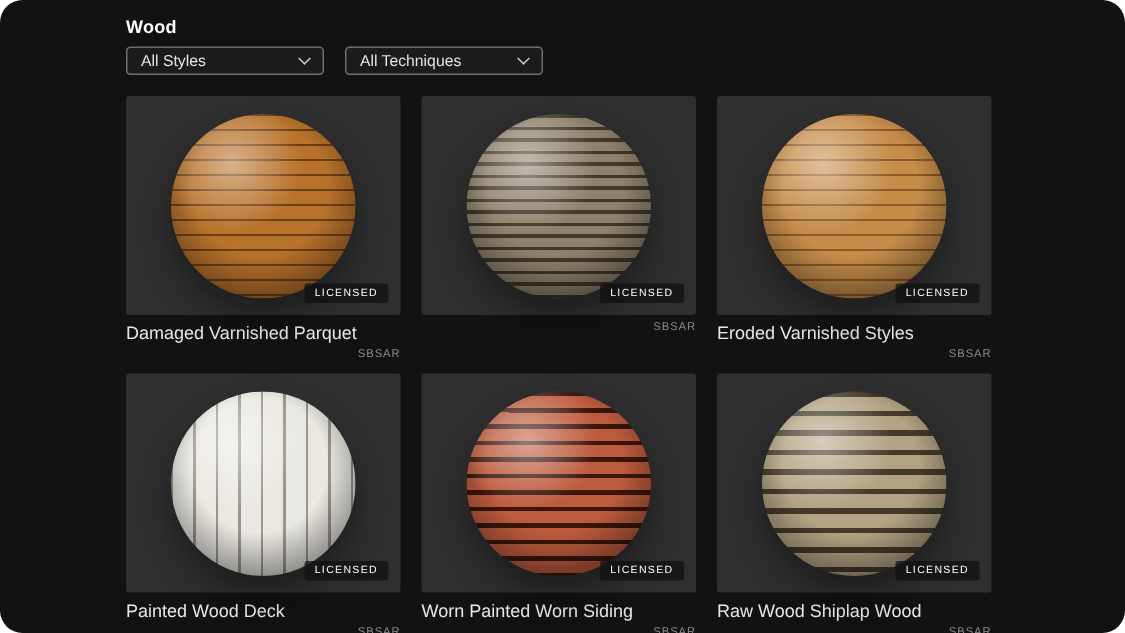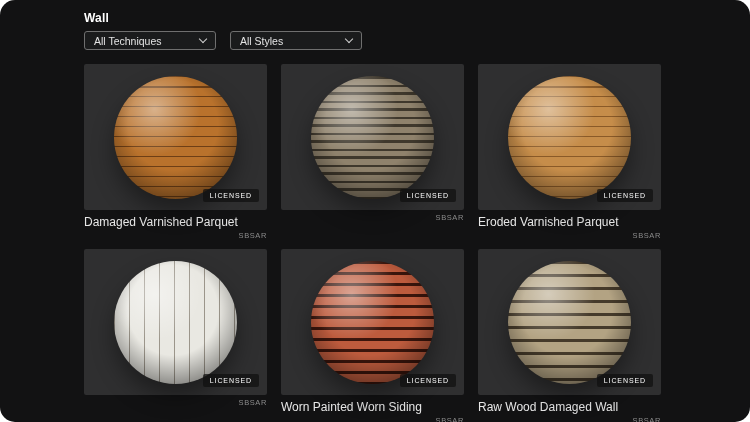--- a/index.html
+++ b/index.html
@@ -47,29 +47,29 @@
   }
   .card-title{margin-top:7px;font-size:12px;line-height:11px;color:#e7e7e7;}
   .card-format{margin-top:3px;font-size:7.5px;line-height:9px;color:#8b8b8b;letter-spacing:.6px;text-align:right;}
 </style>
 </head>
 <body>
 
 <div class="window">
   <div class="content">
 
-    <h1 class="page-title">Wall</h1>
+    <h1 class="page-title">Wood</h1>
 
     <div class="filters">
       <div class="dropdown">
-        <span>All Techniques</span>
+        <span>All Styles</span>
         <span class="chev"></span>
       </div>
       <div class="dropdown">
-        <span>All Styles</span>
+        <span>All Techniques</span>
         <span class="chev"></span>
       </div>
     </div>
 
     <div class="grid">
 
       <div class="card">
         <div class="tile">
           <div class="sphere" data-texture="fine-planks" style="--base: #b9722c; --dark: #6e3f16;"></div>
           <span class="badge">LICENSED</span>
@@ -84,45 +84,46 @@
           <span class="badge">LICENSED</span>
         </div>
         <div class="card-format">SBSAR</div>
       </div>
 
       <div class="card">
         <div class="tile">
           <div class="sphere" data-texture="fine-planks" style="--base: #c68d4a; --dark: #8a5a28;"></div>
           <span class="badge">LICENSED</span>
         </div>
-        <div class="card-title">Eroded Varnished Parquet</div>
+        <div class="card-title">Eroded Varnished Styles</div>
         <div class="card-format">SBSAR</div>
       </div>
 
       <div class="card">
         <div class="tile">
           <div class="sphere" data-texture="vertical-planks" style="--base: #e9e8e2; --dark: #9b958a;"></div>
           <span class="badge">LICENSED</span>
         </div>
+        <div class="card-title">Painted Wood Deck</div>
         <div class="card-format">SBSAR</div>
       </div>
 
       <div class="card">
         <div class="tile">
           <div class="sphere" data-texture="siding" style="--base: #bd5b3d; --dark: #3a150c;"></div>
           <span class="badge">LICENSED</span>
         </div>
         <div class="card-title">Worn Painted Worn Siding</div>
         <div class="card-format">SBSAR</div>
       </div>
 
       <div class="card">
         <div class="tile">
           <div class="sphere" data-texture="shiplap" style="--base: #b3a383; --dark: #453a2a;"></div>
           <span class="badge">LICENSED</span>
         </div>
-        <div class="card-title">Raw Wood Damaged Wall</div>
+        <div class="card-title">Raw Wood Shiplap Wood</div>
         <div class="card-format">SBSAR</div>
       </div>
 
     </div>
   </div>
 </div>
 
 </body></html>

